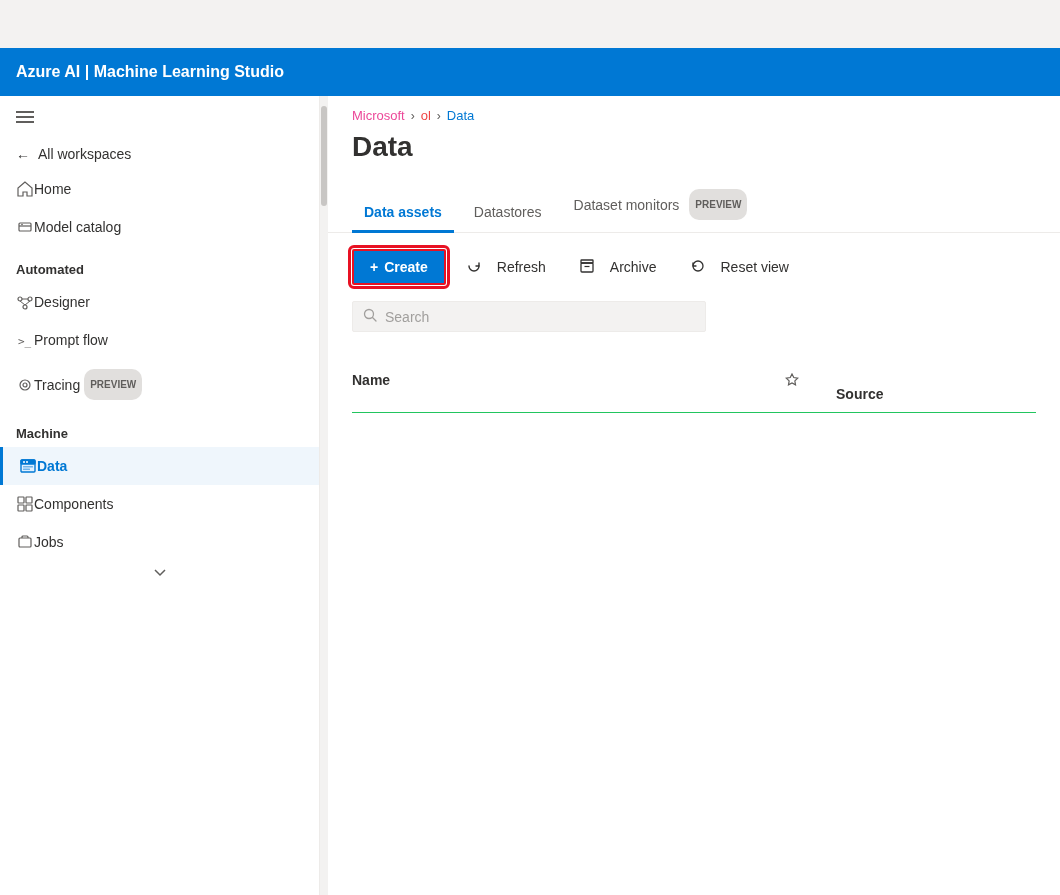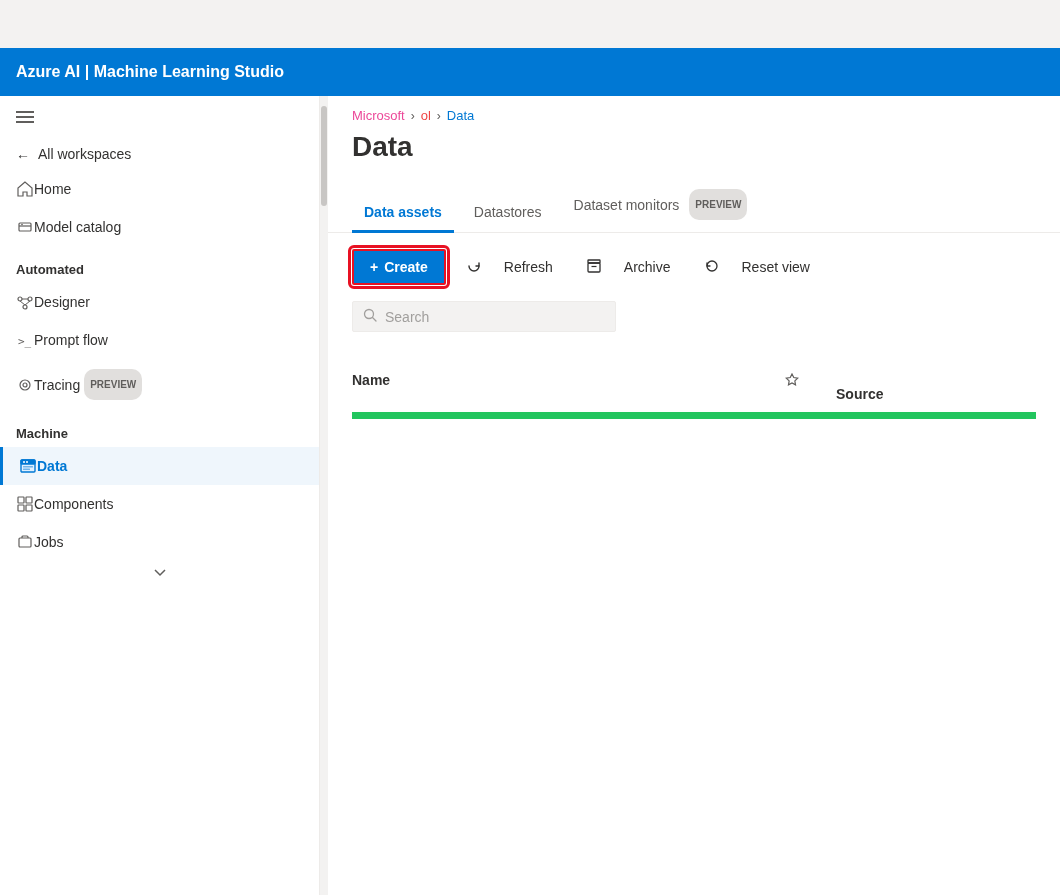--- a/index.html
+++ b/index.html
@@ -185,37 +185,37 @@
     .btn-secondary {
       background: white;
       color: #323130;
       border: 1px solid transparent;
       border-radius: 2px;
       padding: 8px 12px;
       font-size: 14px;
       cursor: pointer;
       display: flex;
       align-items: center;
-      gap: 23px;
+      gap: 16px;
     }
 
     
     .search-container {
       padding: 0 24px 16px 24px;
     }
 
     .search-input-wrapper {
       display: flex;
       align-items: center;
       background: #f3f2f1;
       border: 1px solid #edebe9;
       border-radius: 2px;
       padding: 6px 10px;
       gap: 8px;
-      width: 264px;
+      width: 354px;
     }
 
     .search-input-wrapper input {
       border: none;
       background: transparent;
       font-size: 14px;
       color: #323130;
       outline: none;
       width: 100%;
     }
@@ -228,21 +228,21 @@
     .table-area {
       flex: 1;
       padding: 0 24px;
       overflow: auto;
     }
 
     .table-header {
       display: flex;
       align-items: center;
       padding: 10px 0;
-      border-bottom: 7px solid #22c55e;
+      border-bottom: 1px solid #22c55e;
       font-weight: 600;
       font-size: 14px;
       gap: 28px;
     }
 
     .col-name {
       flex: 1;
       min-width: 200px;
     }
 

